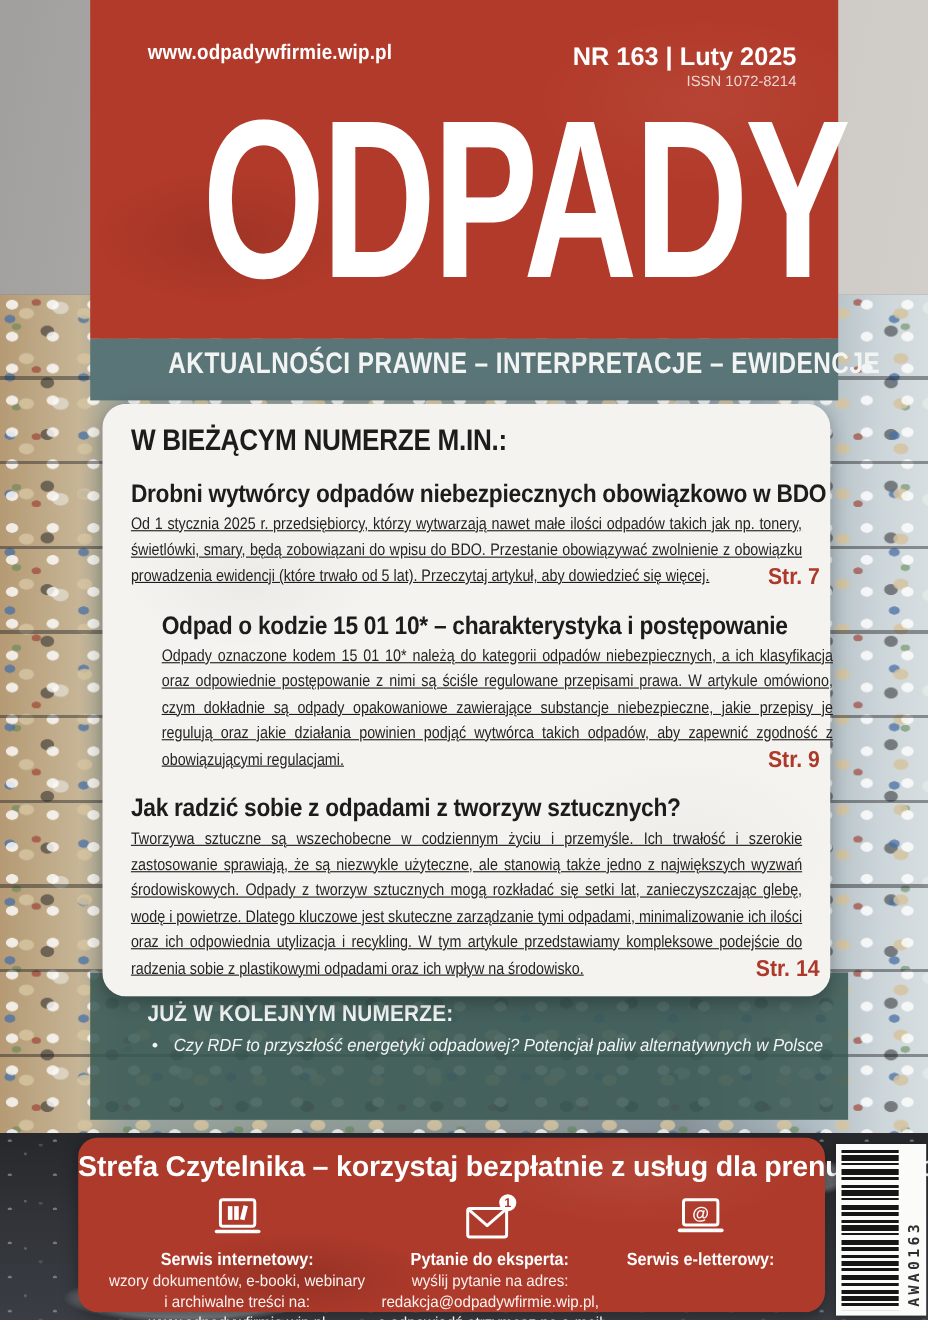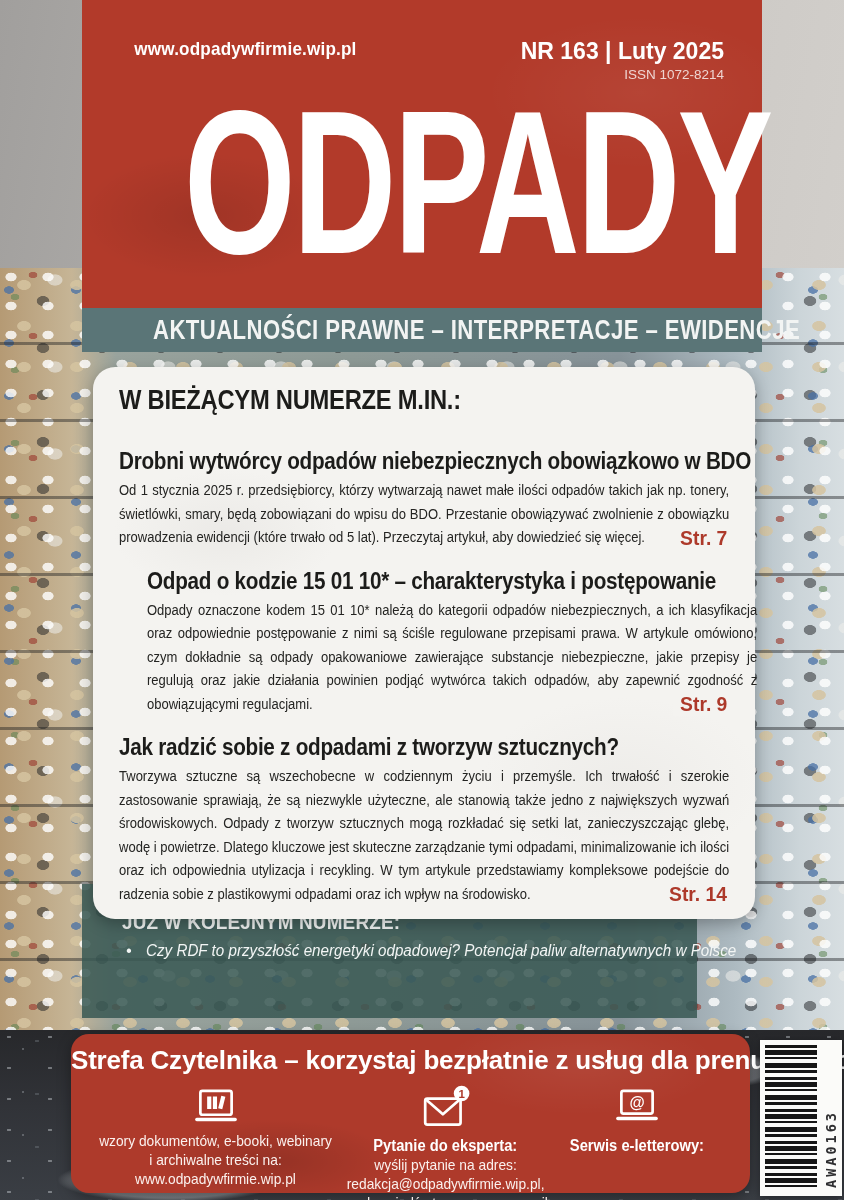--- a/index.html
+++ b/index.html
@@ -61,50 +61,50 @@
   .issue-block { text-align:right; }
   .issue { font-size:23px; font-weight:bold; transform:scaleX(.9); transform-origin:right center; }
   .issn  { font-size:13.5px; color:rgba(255,255,255,.78); margin-top:4px; transform:scaleX(.92); transform-origin:right center; }
   .mag-title {
     position:absolute; left:0; right:0; top:86px; text-align:center;
     font-size:205px; font-weight:bold; line-height:.94; letter-spacing:-4px;
     transform:scaleX(.70); transform-origin:center;
     white-space:nowrap;
   }
   .tagline-band {
-    left:82px; top:308px; width:680px; height:44px;
+    left:82px; top:308px; width:680px; height:56px;
     background:#5a7577; color:#f2f4f3; text-align:left; line-height:44px;text-decoration:underline;
   }
   .tagline-band span { font-size:27px; font-weight:bold; letter-spacing:.5px; transform:scaleX(.82); white-space:nowrap; }
 
   .toc-card {
     left:93px; top:367px; width:662px; min-height:505px;
     background:
       radial-gradient(160px 90px at 20% 30%, rgba(210,208,204,.25), transparent 70%),
       radial-gradient(200px 120px at 80% 75%, rgba(214,212,208,.2), transparent 70%),
       #f4f3f0;
-    border-radius:22px; padding:18px 26px 14px 26px;
+    border-radius:22px; padding:18px 8px 14px 26px;
     box-shadow:0 5px 16px rgba(0,0,0,.28);
-    z-index:3; color:#1c1c1a;
+    z-index:3; color:#1c1c1a;text-decoration:underline;
   }
   .toc-heading { font-size:27px; font-weight:bold; letter-spacing:-.3px; transform:scaleX(.88); margin-bottom:4px; }
-  .article { position:relative; margin-top:28px; }
+  .article { position:relative; margin-top:15px; }
   .article-title { font-size:23px; font-weight:bold; letter-spacing:-.3px; transform:scaleX(.90); white-space:nowrap; margin-bottom:3px; }
   .summary {
     width:712px; transform:scaleX(.857); transform-origin:left top;
     font-size:15.2px; line-height:23.5px; text-align:justify; color:#242422;
   }
   .page-ref {
     position:absolute; right:2px; bottom:-1px;
     color:#ad392a; font-weight:bold; font-size:21px; transform:scaleX(.92); transform-origin:right bottom;
     background:#f4f3f0; padding-left:8px;
   }
   .next-issue {
-    left:82px; top:884px; width:615px; height:134px;
-    background:rgba(57,88,84,.86); color:#f2f5f4; padding:26px 30px 0 40px;
+    left:82px; top:884px; width:689px; height:134px;
+    background:rgba(57,88,84,.86); color:#f2f5f4; padding:26px 30px 0 52px;
   }
   .next-heading { font-size:21px; font-weight:bold; letter-spacing:.2px; transform:scaleX(.9); margin-bottom:8px; }
   .next-item { font-size:16px; display:flex;font-style:italic; }
   .next-item::before { content:"•"; margin:0 14px 0 4px; }
   .next-item span { transform:scaleX(.95); transform-origin:left center; white-space:nowrap; }
 
   .reader-zone {
     left:71px; top:1034px; width:679px; height:159px;
     background:
       radial-gradient(170px 60px at 30% 80%, rgba(0,0,0,.14), transparent 70%),
@@ -206,20 +206,21 @@
     <div class="rz-col">
       <div class="rz-icon">
         <svg width="50" height="44" viewBox="0 0 48 40">
           <rect class="stroke" x="9" y="2.5" width="30" height="23" rx="2"></rect>
           <rect class="fillw" x="15.5" y="8" width="4" height="12"></rect>
           <rect class="fillw" x="21" y="8" width="4" height="12"></rect>
           <rect class="fillw" x="27.5" y="7.5" width="4" height="12.5" transform="rotate(14 29.5 14)"></rect>
           <rect class="fillw" x="4" y="28.5" width="40" height="3.2" rx="1.6"></rect>
         </svg>
       </div>
+      <div class="rz-label"><span class="condc">Serwis internetowy:</span></div>
       <div class="rz-lines">
         <span>wzory dokumentów, e-booki, webinary</span>
         <span>i archiwalne treści na:</span>
         <span>www.odpadywfirmie.wip.pl</span>
       </div>
     </div>
 
     <div class="rz-col">
       <div class="rz-icon">
         <svg width="52" height="46" viewBox="0 0 50 44">

